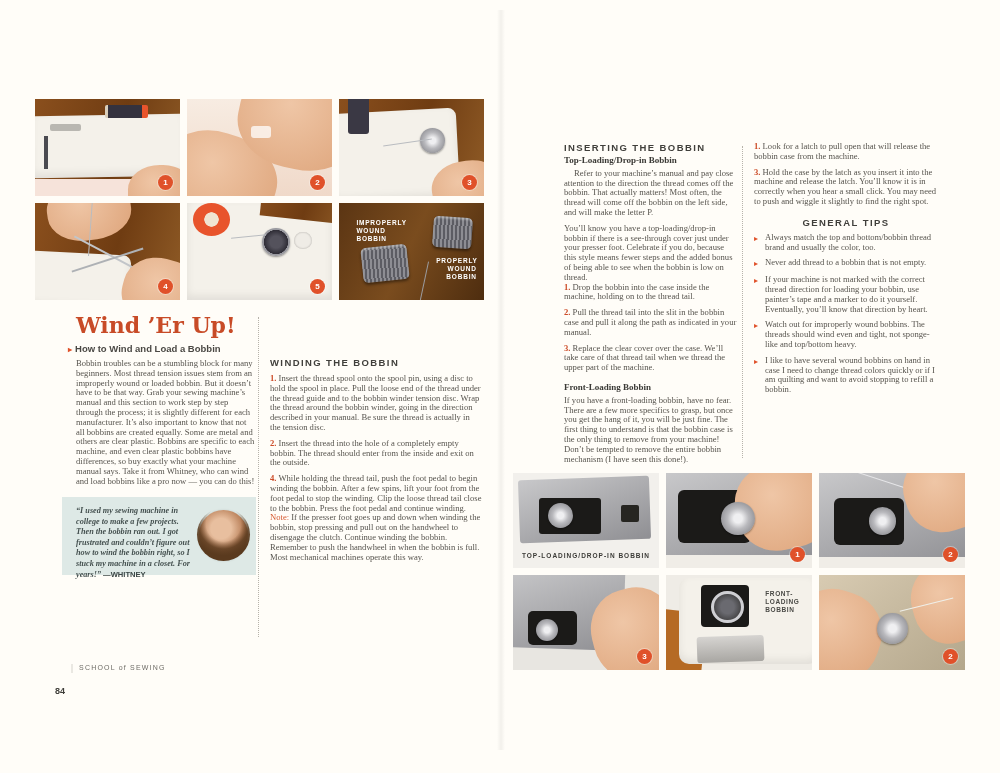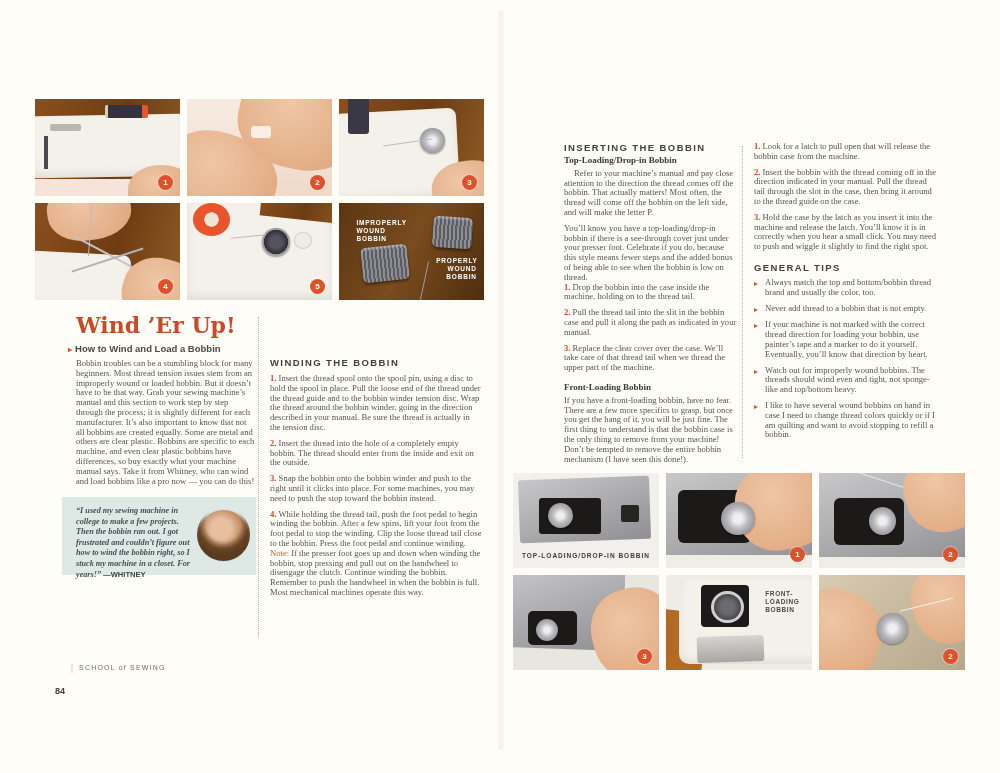--- a/index.html
+++ b/index.html
@@ -135,21 +135,20 @@
       <div class="hair"></div>
     </div>
   </div>
 
   <div class="abs divider" style="left:258px;top:317px;height:320px;"></div>
 
   <div class="abs serifbody" style="left:270px;top:317px;width:212px;">
     <h2 class="capshead" style="margin-bottom:6px;margin-top:40px;">WINDING THE BOBBIN</h2>
     <p class="step"><span class="num">1.</span> <span>Insert the thread spool onto the spool pin, using a disc to hold the spool in place. Pull the loose end of the thread under the thread guide and to the bobbin winder tension disc. Wrap the thread around the bobbin winder, going in the direction described in your manual. Be sure the thread is actually in the tension disc.</span></p>
     <p class="step"><span class="num">2.</span> <span>Insert the thread into the hole of a completely empty bobbin. The thread should enter from the inside and exit on the outside.</span></p>
-    <p class="step"><span class="num">3.</span> <span>Snap the bobbin onto the bobbin winder and push to the right until it clicks into place. For some machines, you may need to push the stop toward the bobbin instead.</span></p>
     <p class="step"><span class="num">4.</span> <span>While holding the thread tail, push the foot pedal to begin winding the bobbin. After a few spins, lift your foot from the foot pedal to stop the winding. Clip the loose thread tail close to the bobbin. Press the foot pedal and continue winding.</span><br>
       <span class="notelbl">Note:</span> <span>If the presser foot goes up and down when winding the bobbin, stop pressing and pull out on the handwheel to disengage the clutch. Continue winding the bobbin. Remember to push the handwheel in when the bobbin is full. Most mechanical machines operate this way.</span></p>
   </div>
 
   <div class="abs" style="left:55px;top:639px;display:flex;align-items:center;gap:6px;">
     <span class="footer">84</span>
     <span style="color:#b5b2aa;font-size:10px;">|</span>
     <span class="bookname">SCHOOL of SEWING</span>
   </div>
 
@@ -162,23 +161,22 @@
     <p class="step"><span class="num">2.</span> <span>Pull the thread tail into the slit in the bobbin case and pull it along the path as indicated in your manual.</span></p>
     <p class="step"><span class="num">3.</span> <span>Replace the clear cover over the case. We’ll take care of that thread tail when we thread the upper part of the machine.</span></p>
     <h3 class="boldsub" style="margin:10px 0 3px;">Front-Loading Bobbin</h3>
     <p>If you have a front-loading bobbin, have no fear. There are a few more specifics to grasp, but once you get the hang of it, you will be just fine. The first thing to understand is that the bobbin case is the only thing to remove from your machine! Don’t be tempted to remove the entire bobbin mechanism (I have seen this done!).</p>
   </div>
 
   <div class="abs divider" style="left:742px;top:146px;height:312px;"></div>
 
   <div class="abs serifbody" style="left:754px;top:142px;width:184px;">
     <p class="step"><span class="num">1.</span> <span>Look for a latch to pull open that will release the bobbin case from the machine.</span></p>
-    <p class="step"><span class="num">2.</span> <span>Insert the bobbin with the thread coming off in the direction indicated in your manual. Pull the thread tail through the slot in the case, then bring it around to the thread guide on the case.</span></p>
     <p class="step"><span class="num">3.</span> <span>Hold the case by the latch as you insert it into the machine and release the latch. You’ll know it is in correctly when you hear a small click. You may need to push and wiggle it slightly to find the right spot.</span></p>
-    <h2 class="capshead" style="margin:10px 0 5px;">GENERAL TIPS</h2>
+    <h2 class="capshead" style="margin:10px 0 5px;text-align:center;">GENERAL TIPS</h2>
     <div class="tip">
         <span class="marker">▸</span>
         <span>Always match the top and bottom/bobbin thread brand and usually the color, too.</span>
       </div>
     <div class="tip">
         <span class="marker">▸</span>
         <span>Never add thread to a bobbin that is not empty.</span>
       </div>
     <div class="tip">
         <span class="marker">▸</span>

